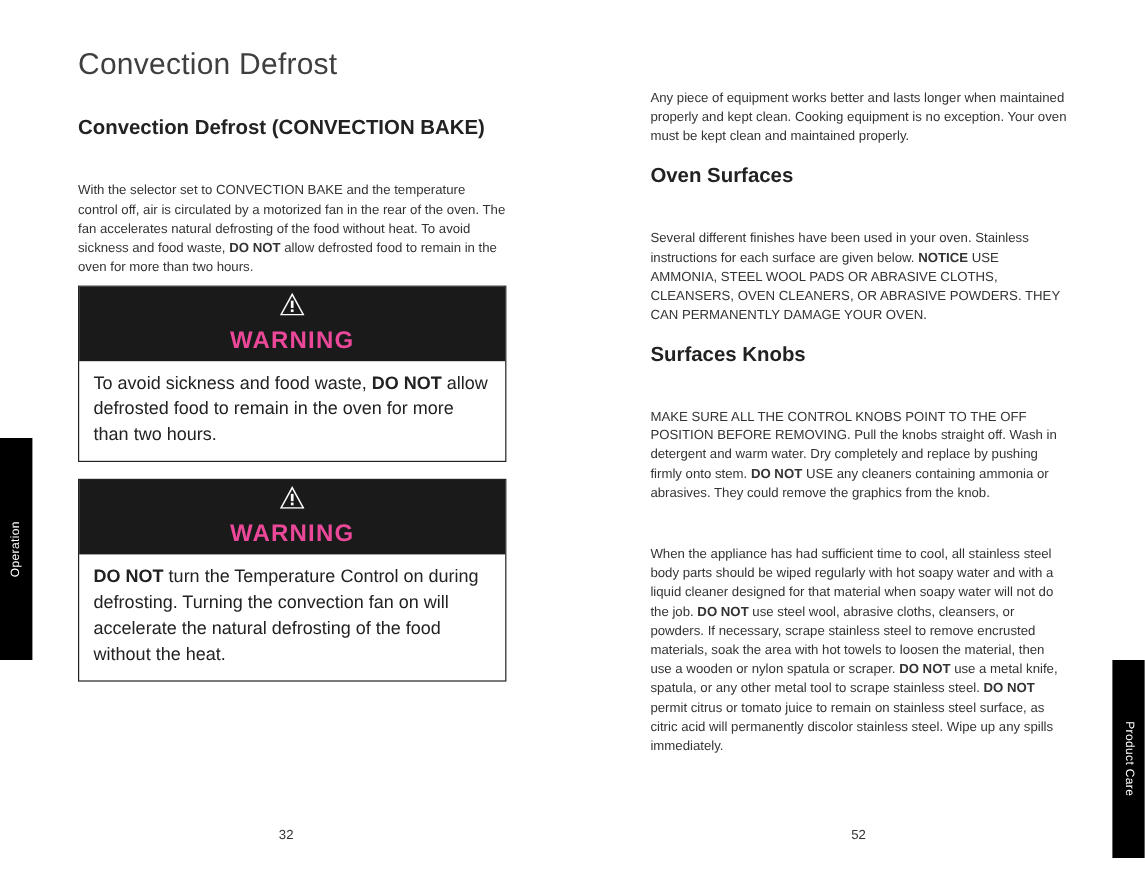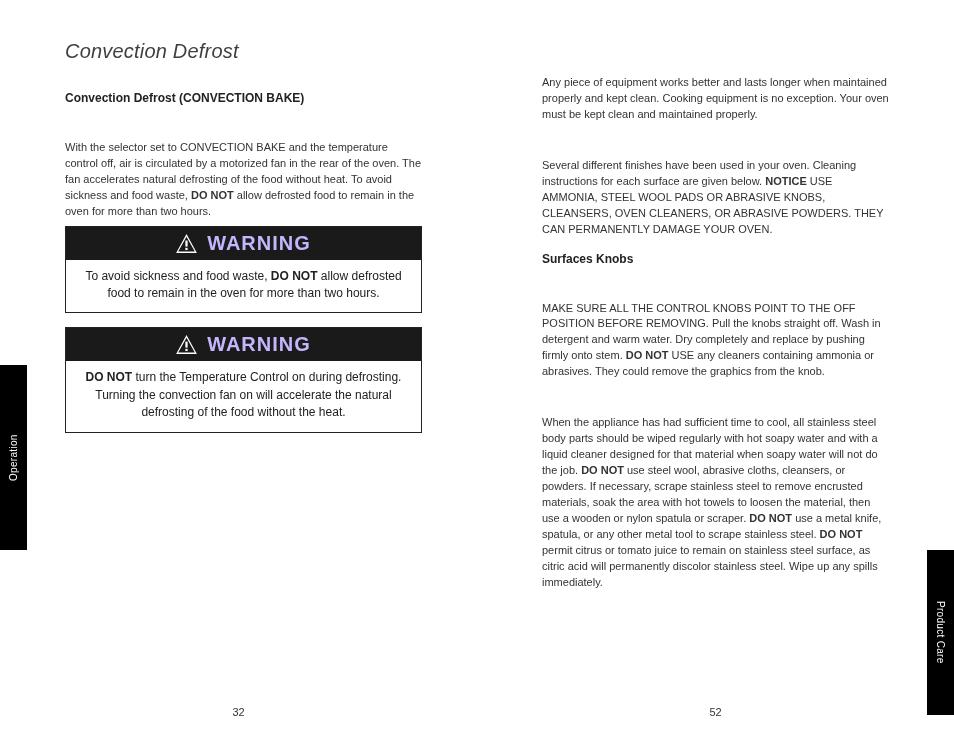--- a/index.html
+++ b/index.html
@@ -16,30 +16,29 @@
       width: 100%;
       height: 100%;
     }
     .spread {
       width: 50%;
       padding: 40px 55px 30px 65px;
       position: relative;
     }
     .spread.right { padding: 40px 65px 30px 65px; }
     .title {
-      font-size: 20px;
+      font-size: 25px;
       font-weight: 300;
       color: #3f3f3f;
       letter-spacing: .2px;
       margin-bottom: 28px;
-      font-style: italic;
     }
     .subheading {
       font-weight: 700;
-      font-size: 12px;
+      font-size: 17px;
       color: #222;
       margin-top: 14px;
       margin-bottom: 3px;
     }
     .subheading.first { margin-top: 0; }
     .bodytext {
       font-size: 11px;
       line-height: 1.45;
       color: #333;
       margin-bottom: 6px;
@@ -54,49 +53,49 @@
     }
     ol.steps li {
       margin-bottom: 10px;
     }
     .callout {
       border: 1px solid #222;
       margin-bottom: 14px;
     }
     .callout-head {
       background: #1a1a1a;
-      color: #c4b5fd;
+      color: #ec4899;
       text-align: center;
       padding: 5px 0;
       display: flex;
       align-items: center;
       justify-content: center;
       gap: 10px;
+      flex-direction: column;
     }
     .callout-head-label {
       font-weight: 900;
       font-size: 20px;
       letter-spacing: 1px;
     }
     .warning-icon {
       width: 21px;
       height: 19px;
       fill: #fff;
     }
     .callout-body {
       padding: 8px 12px 10px 12px;
-      font-size: 12px;
+      font-size: 15px;
       line-height: 1.45;
       color: #222;
-      text-align: center;
     }
     .callout-body b { font-weight: 700; }
     .page-number {
       position: absolute;
-      bottom: 20px;
+      bottom: 36px;
       left: 50%;
       transform: translateX(-50%);
       font-size: 11px;
       color: #333;
     }
     .side-tab {
       position: absolute;
       background: #000;
       color: #fff;
       font-size: 10px;
@@ -166,22 +165,23 @@
       </div>
     </div>
 
     <div class="page-number">32</div>
   </div>
 
   <div class="spread right">
 
     <p class="bodytext">Any piece of equipment works better and lasts longer when maintained properly and kept clean. Cooking equipment is no exception. Your oven must be kept clean and maintained properly.</p>
 
+    <div class="subheading">Oven Surfaces</div>
     <p class="bodytext">
-      <span>Several different finishes have been used in your oven. Cleaning instructions for each surface are given below. </span><b>NOTICE</b><span> USE AMMONIA, STEEL WOOL PADS OR ABRASIVE KNOBS, CLEANSERS, OVEN CLEANERS, OR ABRASIVE POWDERS. THEY CAN PERMANENTLY DAMAGE YOUR OVEN.</span>
+      <span>Several different finishes have been used in your oven. Stainless instructions for each surface are given below. </span><b>NOTICE</b><span> USE AMMONIA, STEEL WOOL PADS OR ABRASIVE CLOTHS, CLEANSERS, OVEN CLEANERS, OR ABRASIVE POWDERS. THEY CAN PERMANENTLY DAMAGE YOUR OVEN.</span>
     </p>
 
     <div class="subheading">Surfaces Knobs</div>
     <p class="bodytext">
       <span>MAKE SURE ALL THE CONTROL KNOBS POINT TO THE OFF POSITION BEFORE REMOVING. Pull the knobs straight off. Wash in detergent and warm water. Dry completely and replace by pushing firmly onto stem. </span><b>DO NOT</b><span> USE any cleaners containing ammonia or abrasives. They could remove the graphics from the knob.</span>
     </p>
 
     <p class="bodytext">
       <span>When the appliance has had sufficient time to cool, all stainless steel body parts should be wiped regularly with hot soapy water and with a liquid cleaner designed for that material when soapy water will not do the job. </span><b>DO NOT</b><span> use steel wool, abrasive cloths, cleansers, or powders. If necessary, scrape stainless steel to remove encrusted materials, soak the area with hot towels to loosen the material, then use a wooden or nylon spatula or scraper. </span><b>DO NOT</b><span> use a metal knife, spatula, or any other metal tool to scrape stainless steel. </span><b>DO NOT</b><span> permit citrus or tomato juice to remain on stainless steel surface, as citric acid will permanently discolor stainless steel. Wipe up any spills immediately.</span>
     </p>

